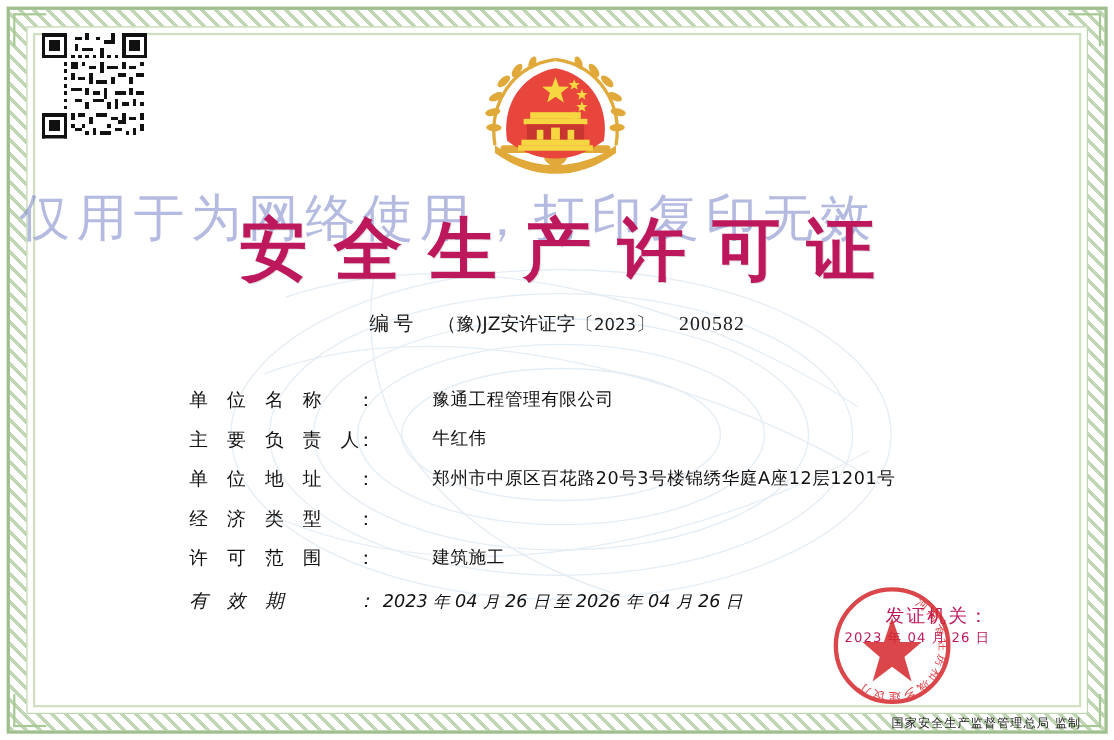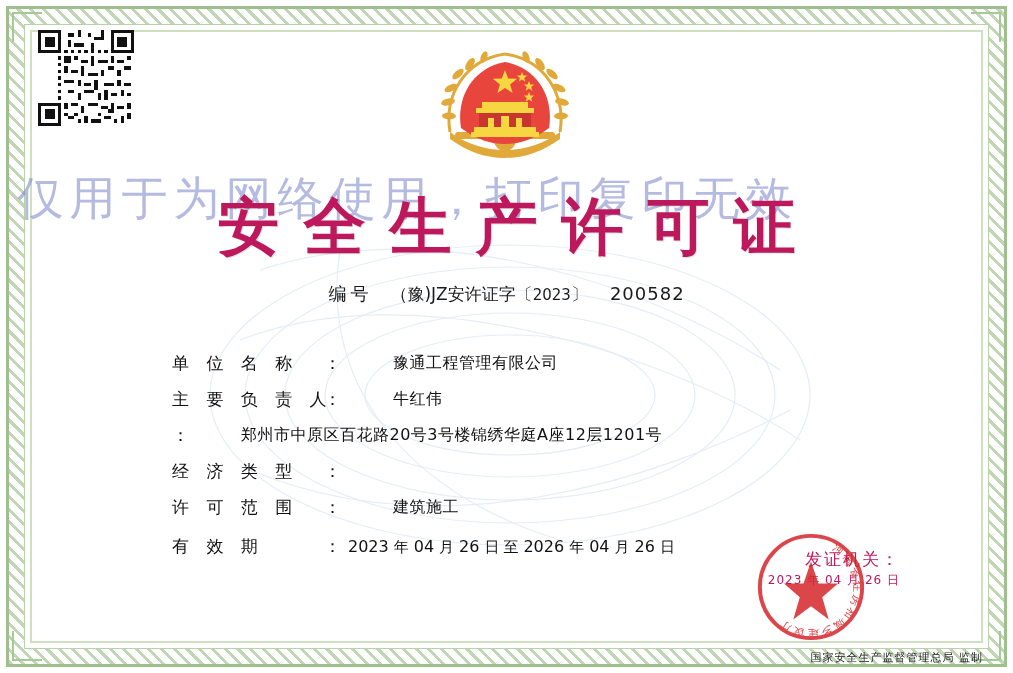--- a/index.html
+++ b/index.html
@@ -114,21 +114,21 @@
     left: 0; top: 282px;
     width: 1013px;
     text-align: center;
     font-family: "DejaVu Sans", sans-serif;
     font-size: 18px;
     color: #1a1a1a;
   }
   .serial .label { letter-spacing: 4px; margin-right: 18px; }
   .serial .mid { font-size: 17px; }
   .serial .year { font-size: 15px; }
-  .serial .num { margin-left: 22px; letter-spacing: 1px; }
+  .serial .num { margin-left: 22px; letter-spacing: 1px; font-family: Liberation Serif, serif; }
 
   
   .fields {
     position: absolute;
     left: 172px; top: 352px;
     width: 760px;
   }
   .field-row {
     display: flex;
     align-items: center;
@@ -155,20 +155,21 @@
   }
 
   
   .validity-row {
     display: flex;
     align-items: baseline;
     margin-top: 16px;
     font-family: "DejaVu Sans", sans-serif;
     font-size: 17px;
     color: #111;
+    font-style: italic;
   }
   .validity-row .field-label { width: 152px; }
   .date-part { font-size: 16px; margin: 0 3px; }
   .date-unit { font-size: 15px; margin: 0 2px; }
 
   
   .issuer {
     position: absolute;
     left: 560px; top: 548px;
     width: 340px;
@@ -395,20 +396,21 @@
       <span class="field-value">豫通工程管理有限公司</span>
     </div>
 
     <div class="field-row">
       <span class="field-label">主 要 负 责 人</span>
       <span class="field-colon">：</span>
       <span class="field-value">牛红伟</span>
     </div>
 
     <div class="field-row">
+      <span class="field-label">单 位 地 址</span>
       <span class="field-colon">：</span>
       <span class="field-value">郑州市中原区百花路20号3号楼锦绣华庭A座12层1201号</span>
     </div>
 
     <div class="field-row">
       <span class="field-label">经 济 类 型</span>
       <span class="field-colon">：</span>
     </div>
 
     <div class="field-row">

